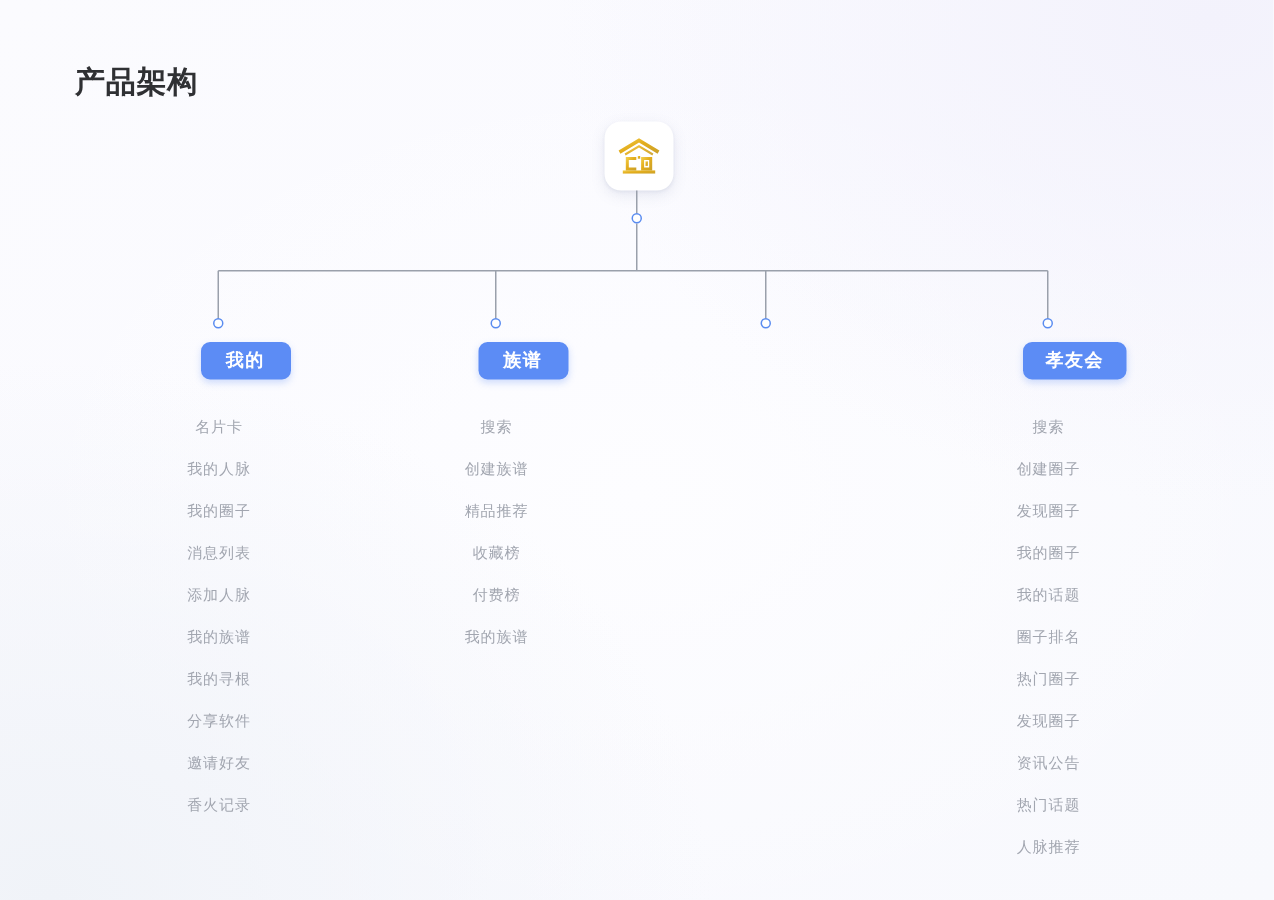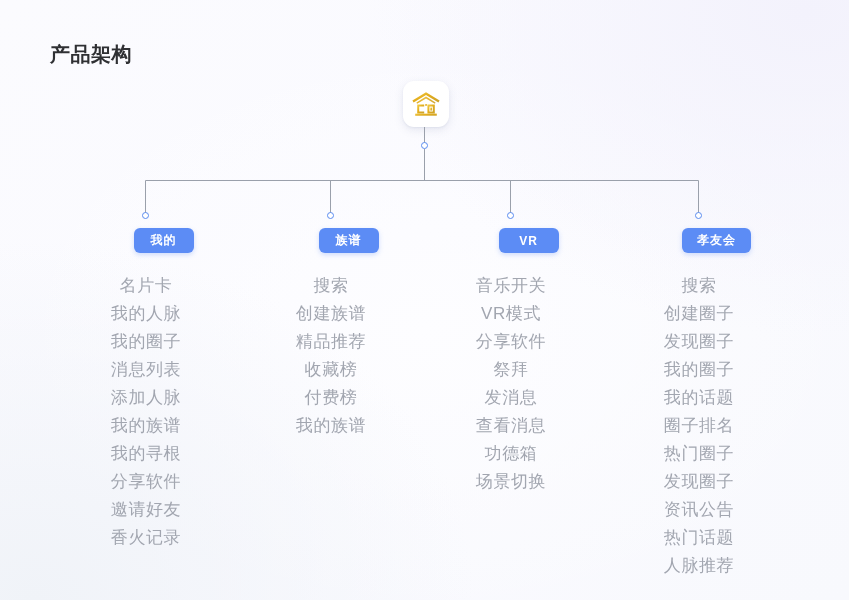--- a/index.html
+++ b/index.html
@@ -105,21 +105,21 @@
   }
   .col-items {
     margin-top: 19px;
     display: flex;
     flex-direction: column;
     align-items: center;
   }
   .col-item {
     height: 28px;
     line-height: 28px;
-    font-size: 17px;
+    font-size: 10px;
     color: #a2a6b0;
     letter-spacing: 0.6px;
     white-space: nowrap;
   }
 </style>
 </head>
 <body>
 
 <div id="canvas">
 
@@ -194,33 +194,20 @@
       <div class="col-items">
         <div class="col-item">搜索</div>
         <div class="col-item">创建族谱</div>
         <div class="col-item">精品推荐</div>
         <div class="col-item">收藏榜</div>
         <div class="col-item">付费榜</div>
         <div class="col-item">我的族谱</div>
       </div>
     </div>
 
-    <div class="column" style="left:421px;">
-      <div class="col-btn">VR</div>
-      <div class="col-items">
-        <div class="col-item">音乐开关</div>
-        <div class="col-item">VR模式</div>
-        <div class="col-item">分享软件</div>
-        <div class="col-item">祭拜</div>
-        <div class="col-item">发消息</div>
-        <div class="col-item">查看消息</div>
-        <div class="col-item">功德箱</div>
-        <div class="col-item">场景切换</div>
-      </div>
-    </div>
 
     <div class="column" style="left:609px;">
       <div class="col-btn">孝友会</div>
       <div class="col-items">
         <div class="col-item">搜索</div>
         <div class="col-item">创建圈子</div>
         <div class="col-item">发现圈子</div>
         <div class="col-item">我的圈子</div>
         <div class="col-item">我的话题</div>
         <div class="col-item">圈子排名</div>

